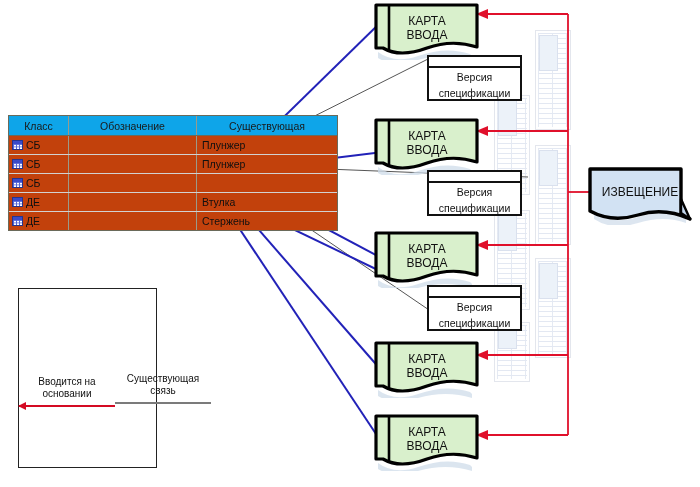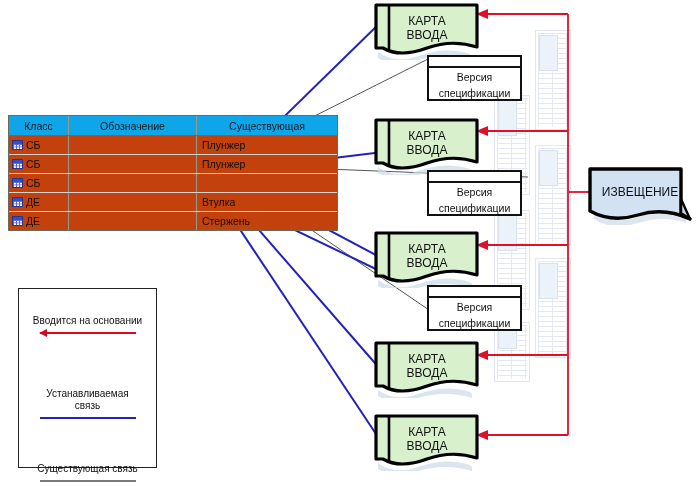--- a/index.html
+++ b/index.html
@@ -56,21 +56,21 @@
     content:"";position:absolute;left:0;top:3px;right:0;bottom:0;
     background:
       linear-gradient(to right,#5566d8 1px,transparent 1px) 0 0/3px 100%,
       linear-gradient(to bottom,#5566d8 1px,transparent 1px) 0 0/100% 2.5px;
   }
 
   
   .legend{
     position:absolute;left:18px;top:288px;width:139px;height:180px;
     border:1px solid #222;background:#fff;z-index:4;box-sizing:border-box;
-    display:flex;flex-direction:column;align-items:center;gap:24px;
+    display:flex;align-items:center;
   }
   .lg-item{width:100%;display:flex;flex-direction:column;align-items:center;}
   .lg-txt{font-size:10px;color:#111;text-align:center;line-height:12px;}
   .lg-line{height:1px;width:96px;margin-top:5px;position:relative;}
   .lg-line.red{background:#d40a23;height:2px;}
   .lg-line.red:before{
     content:"";position:absolute;left:-1px;top:-3px;
     border-top:4px solid transparent;border-bottom:4px solid transparent;
     border-right:8px solid #d40a23;
   }
@@ -211,25 +211,20 @@
         </div>
       <div class="c2"></div>
       <div class="c3">Стержень</div>
     </div>
   </div>
 
   <div class="legend">
     <div class="lg-item" style="margin-top:26px;">
       <div class="lg-txt">Вводится на основании</div>
       <div class="lg-line red"></div>
-    </div>
-    <div class="lg-item" style="margin-top:30px;">
-      <div class="lg-txt">Устанавливаемая</div>
-      <div class="lg-txt">связь</div>
-      <div class="lg-line blue"></div>
     </div>
     <div class="lg-item" style="margin-top:20px;">
       <div class="lg-txt">Существующая связь</div>
       <div class="lg-line gray"></div>
     </div>
   </div>
 
   <div class="vbox" style="left:427px;top:55px;width:95px;height:46px;">
     <div class="bar"></div>
     <div class="vtxt">Версия</div>

